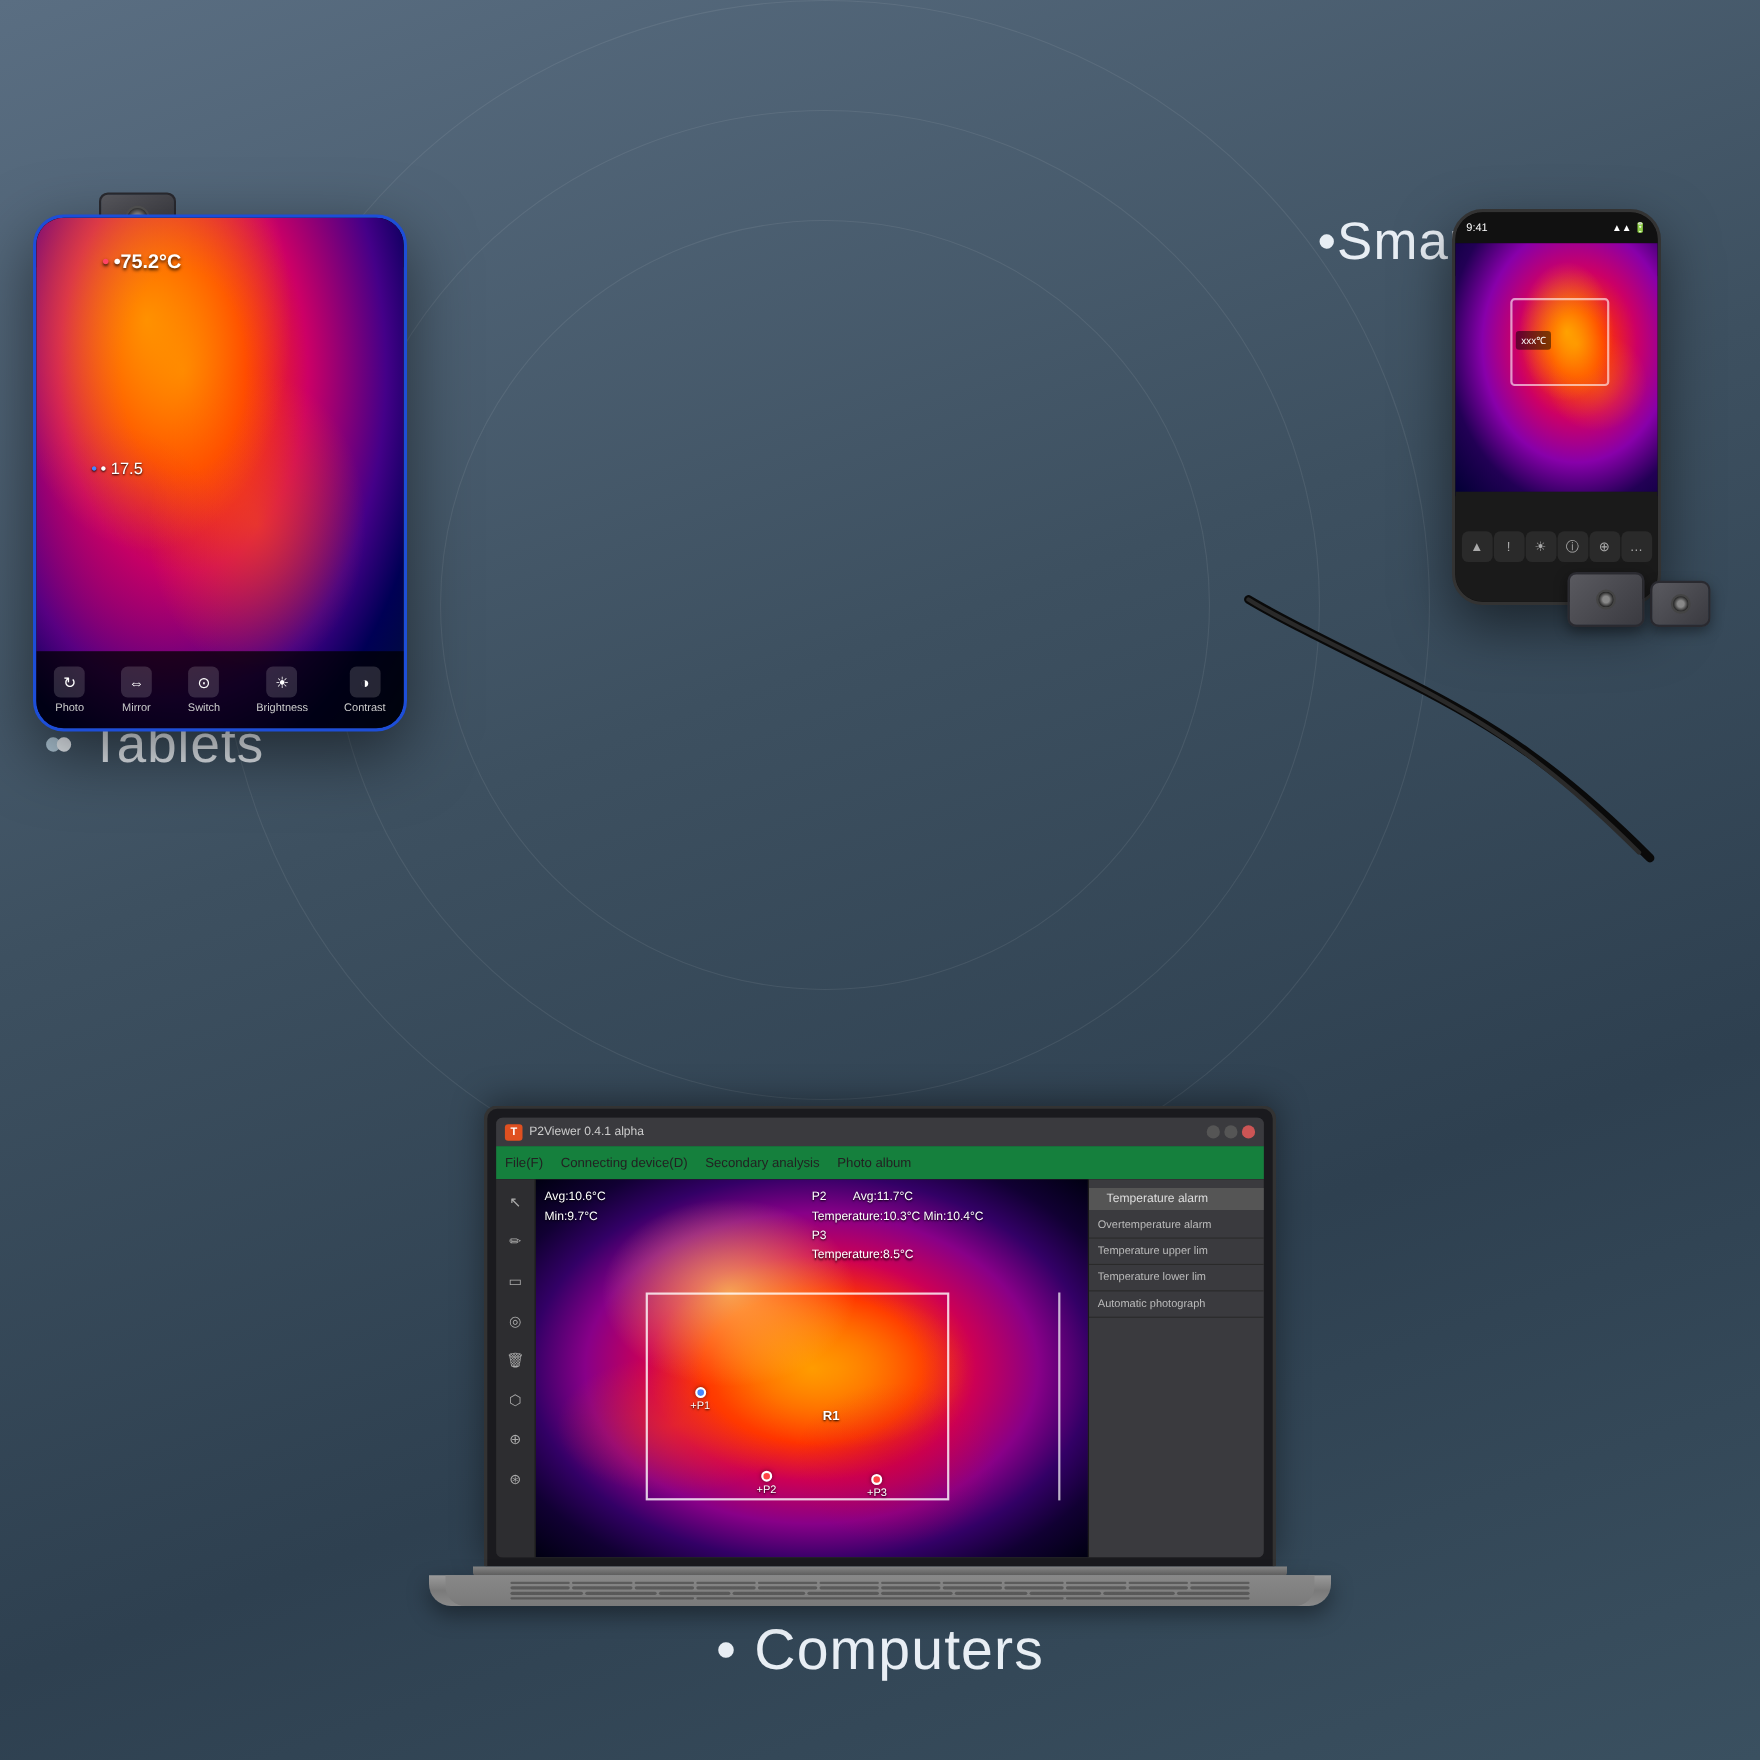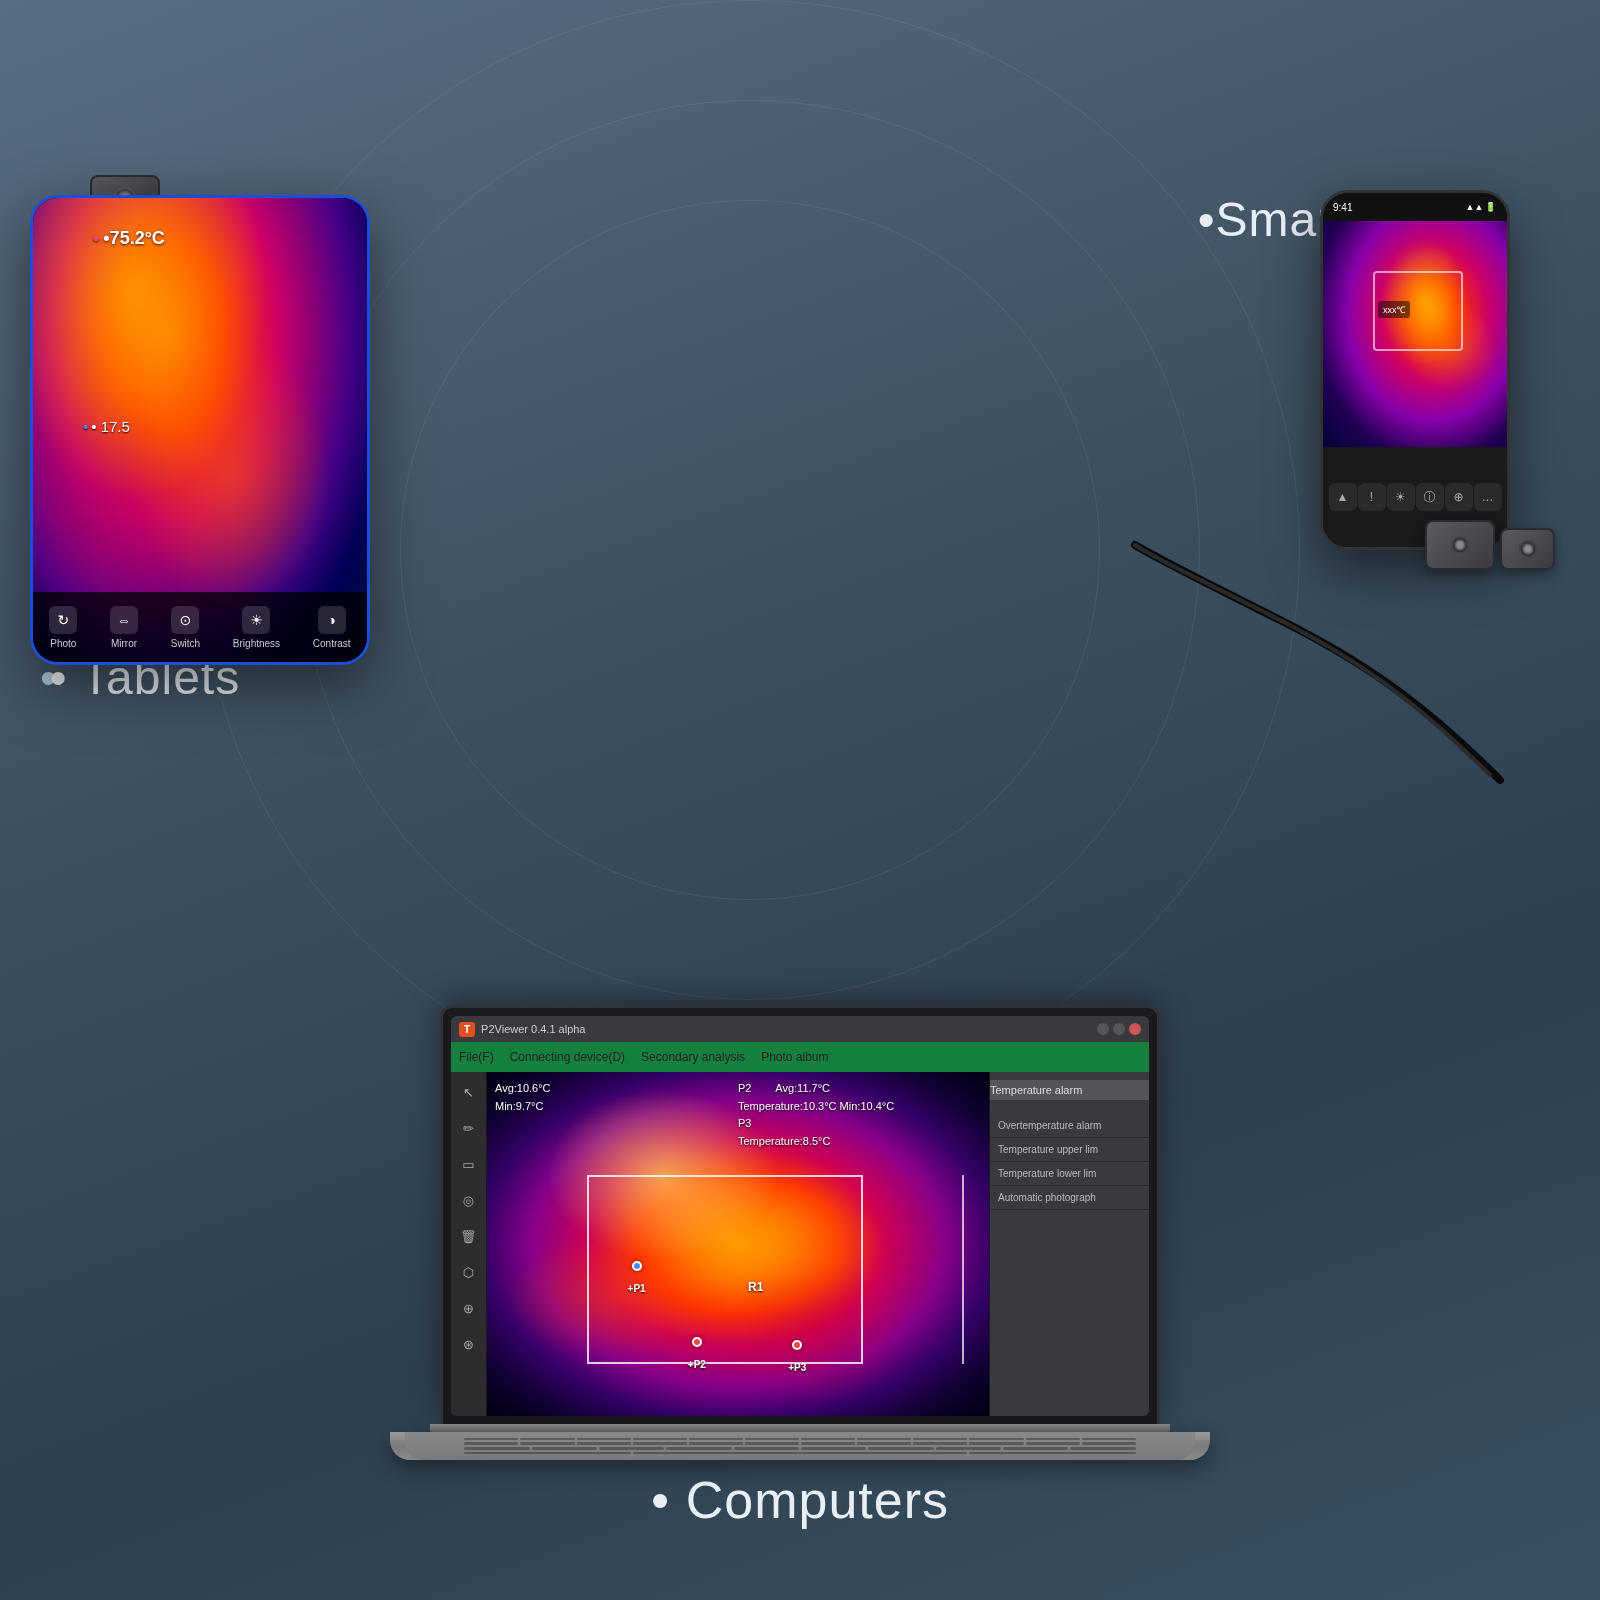--- a/index.html
+++ b/index.html
@@ -449,23 +449,23 @@
       width: 10px; height: 10px;
       border-radius: 50%;
       background: #4488ff;
       border: 2px solid white;
       box-shadow: 0 0 4px rgba(0,0,0,0.5);
     }
     .point-dot.hot { background: #ff4444; }
     .point-label {
       color: white;
       font-size: 10px;
-      font-weight: bold;
+      font-weight: normal;
       text-shadow: 0 1px 2px black;
-      margin-top: 12px;
+      margin-top: 2px;
     }
     
     .line-marker {
       position: absolute;
       right: 5%;
       top: 30%;
       height: 55%;
       width: 2px;
       background: rgba(255,255,255,0.7);
       display: flex;
@@ -485,22 +485,22 @@
     .app-rightpanel {
       width: 160px;
       background: #3a3a3e;
       border-left: 1px solid #1a1a1a;
       padding: 8px 0;
     }
     .panel-section-title {
       background: #555;
       color: #ddd;
       font-size: 11px;
-      padding: 4px 0;
-      margin-bottom: 14px;
+      padding: 4px 16px;
+      margin-bottom: 2px;
     }
     .panel-item {
       padding: 6px 8px;
       color: #bbb;
       font-size: 10px;
       border-bottom: 1px solid #2a2a2a;
     }
     
     .laptop-hinge {
       width: 740px;

